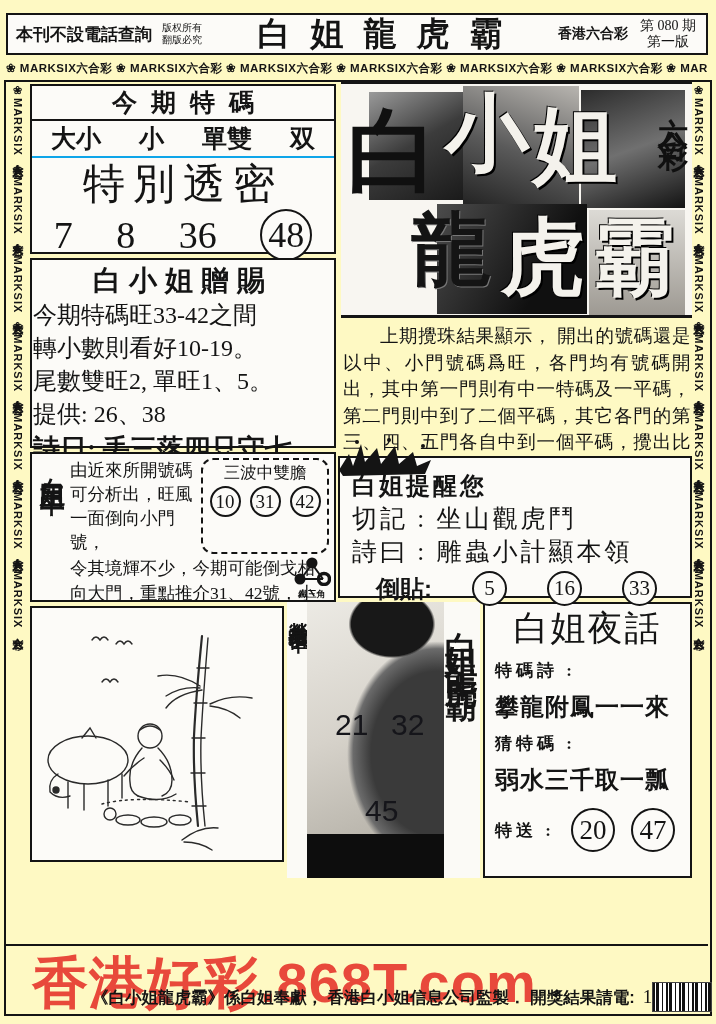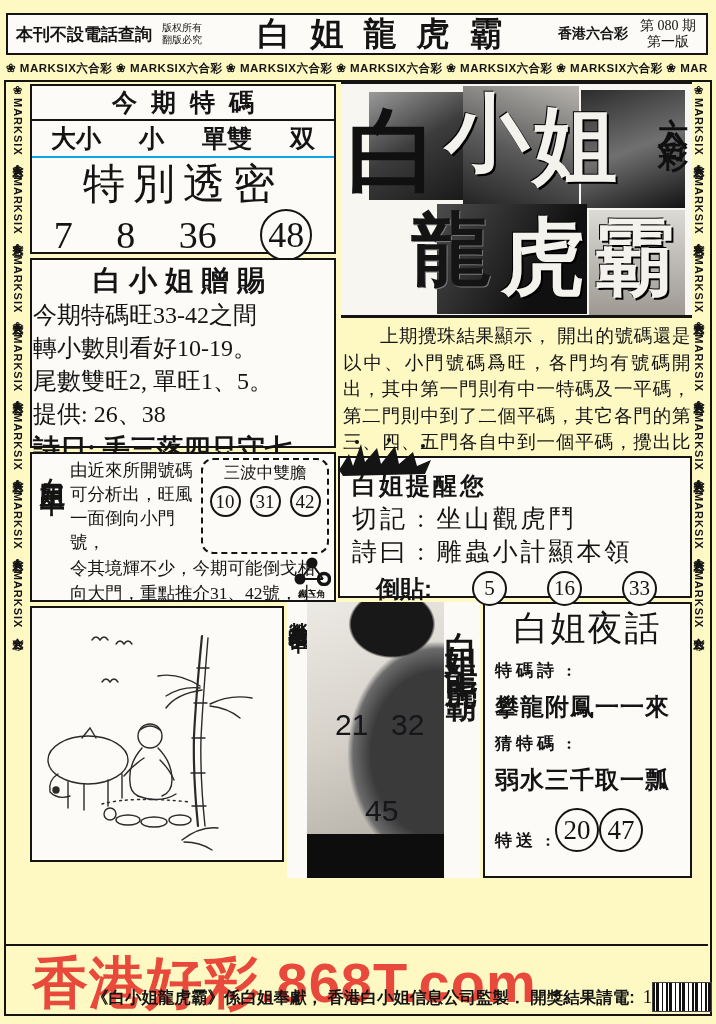--- a/index.html
+++ b/index.html
@@ -113,21 +113,21 @@
   .bxr-line{font-size:25px;line-height:33px;letter-spacing:3px;white-space:nowrap;}
   .bxr-paste{display:flex;align-items:center;gap:40px;margin-top:3px;margin-left:24px;}
   .bxr-paste-label{font-size:24px;font-weight:800;font-family:"Liberation Sans",sans-serif;}
   .circ-r{width:35px;height:35px;font-size:21px;border-width:2.5px;}
 
   
   .bxn{left:483px;top:602px;width:209px;height:276px;padding:4px 10px;}
   .bxn-title{font-size:35px;font-weight:400;text-align:center;letter-spacing:2px;line-height:42px;}
   .bxn-label{font-size:17px;font-weight:800;letter-spacing:4px;margin-top:9px;}
   .bxn-poem{font-size:24px;font-weight:700;margin-top:9px;white-space:nowrap;letter-spacing:1px;}
-  .bxn-send{display:flex;align-items:flex-end;margin-top:12px;}
+  .bxn-send{display:flex;align-items:center;gap:16px;margin-top:12px;}
   .circ-n{width:44px;height:44px;font-size:27px;border-width:2.5px;}
 
   
   .sepline{left:6px;top:944px;width:702px;height:0;border-top:2px solid #141414;}
   .watermark{left:20px;top:946px;font-size:56px;font-weight:800;letter-spacing:1px;
      font-family:"Liberation Sans",sans-serif;z-index:4;white-space:nowrap;margin-left:12px;}
   .publine{left:92px;top:986px;font-size:16.5px;font-weight:800;z-index:5;white-space:nowrap;
      font-family:"Liberation Sans",sans-serif;}
   .hotline{font-family:"Liberation Serif",serif;font-weight:400;font-size:19px;margin-left:8px;}
   .barcode{left:652px;top:982px;width:58px;height:28px;z-index:5;background:

